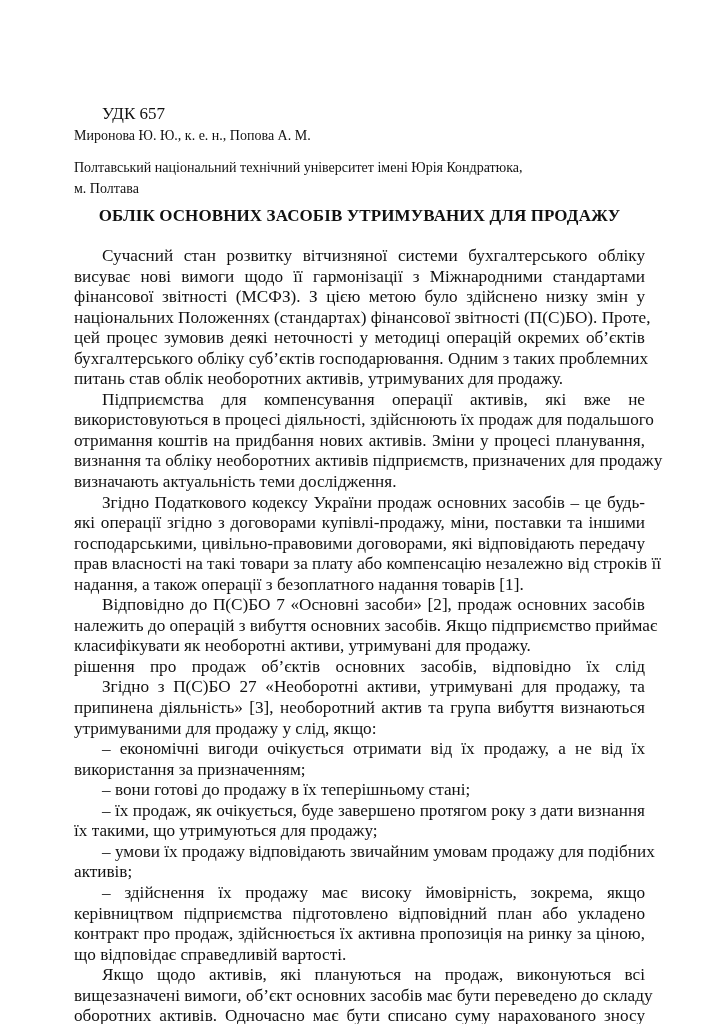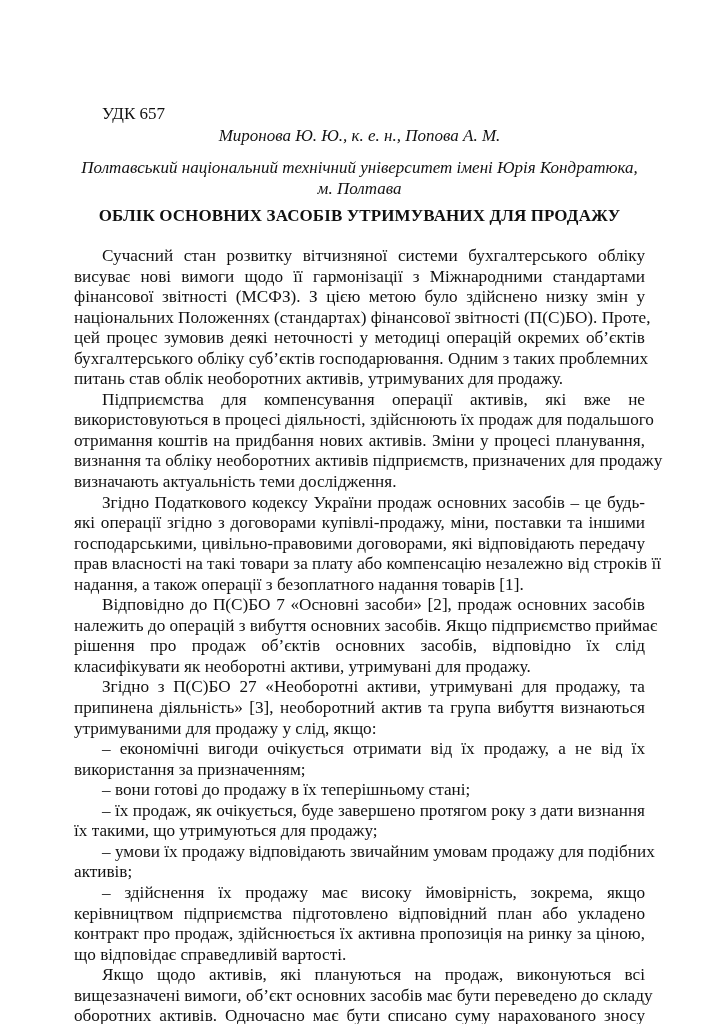--- a/index.html
+++ b/index.html
@@ -5,22 +5,22 @@
   html, body { margin: 0; padding: 0; background: #ffffff; }
   body { width: 724px; height: 1024px; overflow: hidden; position: relative; }
   .page {
     position: absolute; left: 0; top: 0; width: 724px; height: 1024px;
     background: #ffffff; color: #111111;
     font-family: "Liberation Serif", "DejaVu Serif", serif;
     margin-top: 38px;
   }
   .udc { position: absolute; left: 102px; top: 66px; font-size: 17px; line-height: 20px; }
   .authors, .affil {
-    position: absolute; left: 74px; width: 571px; text-align: center;
-    font-style: italic; font-size: 17px; line-height: 20.5px;
+    position: absolute; left: 74px; width: 571px; 
+    font-size: 14px; line-height: 20.5px;
   }
   .authors { top: 88px; }
   .affil { top: 120px; }
   .title {
     position: absolute; left: 74px; width: 571px; top: 168px; text-align: center;
     font-weight: bold; font-size: 17px; line-height: 20px; letter-spacing: 0.1px;
   }
   .body { position: absolute; left: 74px; top: 208px; width: 571px; font-size: 17.2px; }
   .ln {
     display: block; height: 20.55px; line-height: 20.55px; white-space: nowrap;
@@ -65,22 +65,22 @@
       <span class="ln ind">Згідно Податкового кодексу України продаж основних засобів – це будь-</span>
       <span class="ln">які операції згідно з договорами купівлі-продажу, міни, поставки та іншими</span>
       <span class="ln">господарськими, цивільно-правовими договорами, які відповідають передачу</span>
       <span class="ln">прав власності на такі товари за плату або компенсацію незалежно від строків її</span>
       <span class="ln last">надання, а також операції з безоплатного надання товарів [1].</span>
     </div>
 
     <div>
       <span class="ln ind">Відповідно до П(С)БО 7 «Основні засоби» [2], продаж основних засобів</span>
       <span class="ln">належить до операцій з вибуття основних засобів. Якщо підприємство приймає</span>
+      <span class="ln last">класифікувати як необоротні активи, утримувані для продажу.</span>
       <span class="ln">рішення про продаж об’єктів основних засобів, відповідно їх слід</span>
-      <span class="ln last">класифікувати як необоротні активи, утримувані для продажу.</span>
     </div>
 
     <div>
       <span class="ln ind">Згідно з П(С)БО 27 «Необоротні активи, утримувані для продажу, та</span>
       <span class="ln">припинена діяльність» [3], необоротний актив та група вибуття визнаються</span>
       <span class="ln last">утримуваними для продажу у слід, якщо:</span>
     </div>
 
     <div>
       <span class="ln ind">– економічні вигоди очікується отримати від їх продажу, а не від їх</span>

